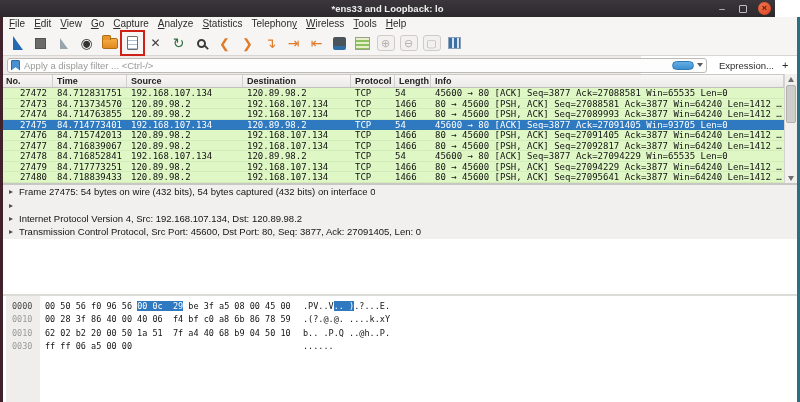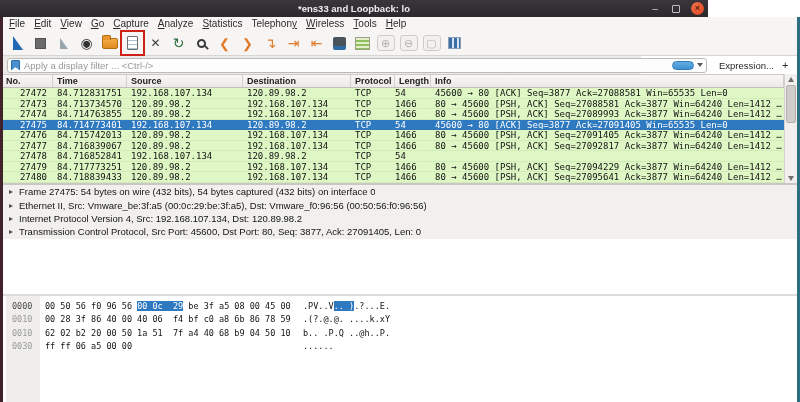--- a/index.html
+++ b/index.html
@@ -1,20 +1,20 @@
 <!DOCTYPE html>
 <html><head>
 <meta charset="utf-8">
 <style>
   * { margin:0; padding:0; box-sizing:border-box; }
   html,body { width:800px; height:402px; overflow:hidden; }
   body { font-family:"Liberation Sans",sans-serif; background:#ffffff; position:relative; }
 
   
-  .titlebar { position:absolute; left:0; top:0; width:708px; height:17px;
+  .titlebar { position:absolute; left:0; top:0; width:775px; height:17px;
     background:linear-gradient(#3a363b,#2c292d); display:flex; align-items:center; }
   .title { position:absolute; left:0; right:0; text-align:center; color:#efefef;
     font-size:9.5px; font-weight:bold; line-height:17px; }
   .winctl { position:absolute; right:4px; top:0; height:17px; display:flex; align-items:center; gap:11px; }
   .wbtn { color:#cfcfcf; font-size:10px; line-height:10px; width:12px; text-align:center; cursor:default; }
   .wmax { width:8px; height:8px; border:1px solid #bdbdbd; border-radius:1px; }
   .wclose { width:13px; height:13px; border-radius:50%;
     background:radial-gradient(circle at 35% 30%, #f0714a, #d9431f); color:#5c1606;
     font-size:9px; line-height:13px; text-align:center; font-weight:bold; }
 
@@ -257,21 +257,21 @@
       <span class="pcell c5">1466</span>
       <span class="pcell c6">80 → 45600 [PSH, ACK] Seq=27089993 Ack=3877 Win=64240 Len=1412 …</span>
     </div>
     <div class="prow grid7 sel">
       <span class="pcell c0">27475</span>
       <span class="pcell c1">84.714773401</span>
       <span class="pcell c2">192.168.107.134</span>
       <span class="pcell c3">120.89.98.2</span>
       <span class="pcell c4">TCP</span>
       <span class="pcell c5">54</span>
-      <span class="pcell c6">45600 → 80 [ACK] Seq=3877 Ack=27091405 Win=65535 Len=0</span>
+      <span class="pcell c6">45600 → 80 [ACK] Seq=3877 Ack=27091405 Win=93705 Len=0</span>
     </div>
     <div class="prow grid7">
       <span class="pcell c0">27476</span>
       <span class="pcell c1">84.715742013</span>
       <span class="pcell c2">120.89.98.2</span>
       <span class="pcell c3">192.168.107.134</span>
       <span class="pcell c4">TCP</span>
       <span class="pcell c5">1466</span>
       <span class="pcell c6">80 → 45600 [PSH, ACK] Seq=27091405 Ack=3877 Win=64240 Len=1412 …</span>
     </div>
@@ -284,20 +284,21 @@
       <span class="pcell c5">1466</span>
       <span class="pcell c6">80 → 45600 [PSH, ACK] Seq=27092817 Ack=3877 Win=64240 Len=1412 …</span>
     </div>
     <div class="prow grid7">
       <span class="pcell c0">27478</span>
       <span class="pcell c1">84.716852841</span>
       <span class="pcell c2">192.168.107.134</span>
       <span class="pcell c3">120.89.98.2</span>
       <span class="pcell c4">TCP</span>
       <span class="pcell c5">54</span>
+      <span class="pcell c6">45600 → 80 [ACK] Seq=3877 Ack=27094229 Win=65535 Len=0</span>
     </div>
     <div class="prow grid7">
       <span class="pcell c0">27479</span>
       <span class="pcell c1">84.717773251</span>
       <span class="pcell c2">120.89.98.2</span>
       <span class="pcell c3">192.168.107.134</span>
       <span class="pcell c4">TCP</span>
       <span class="pcell c5">1466</span>
       <span class="pcell c6">80 → 45600 [PSH, ACK] Seq=27094229 Ack=3877 Win=64240 Len=1412 …</span>
     </div>
@@ -323,21 +324,20 @@
 </div>
 
 <div class="splitter"></div>
 <div class="details" id="details">
     <div class="dline">
       <span class="darr">▸</span>
       <span class="dtext">Frame 27475: 54 bytes on wire (432 bits), 54 bytes captured (432 bits) on interface 0</span>
     </div>
     <div class="dline">
       <span class="darr">▸</span>
-      <span class="dtext">Ethernet II, Src: Vmware_be:3f:a5 (00:0c:29:be:3f:a5), Dst: Vmware_f0:96:56 (00:50:56:f0:96:56)</span>
     </div>
     <div class="dline">
       <span class="darr">▸</span>
       <span class="dtext">Internet Protocol Version 4, Src: 192.168.107.134, Dst: 120.89.98.2</span>
     </div>
     <div class="dline">
       <span class="darr">▸</span>
       <span class="dtext">Transmission Control Protocol, Src Port: 45600, Dst Port: 80, Seq: 3877, Ack: 27091405, Len: 0</span>
     </div>
   </div>

